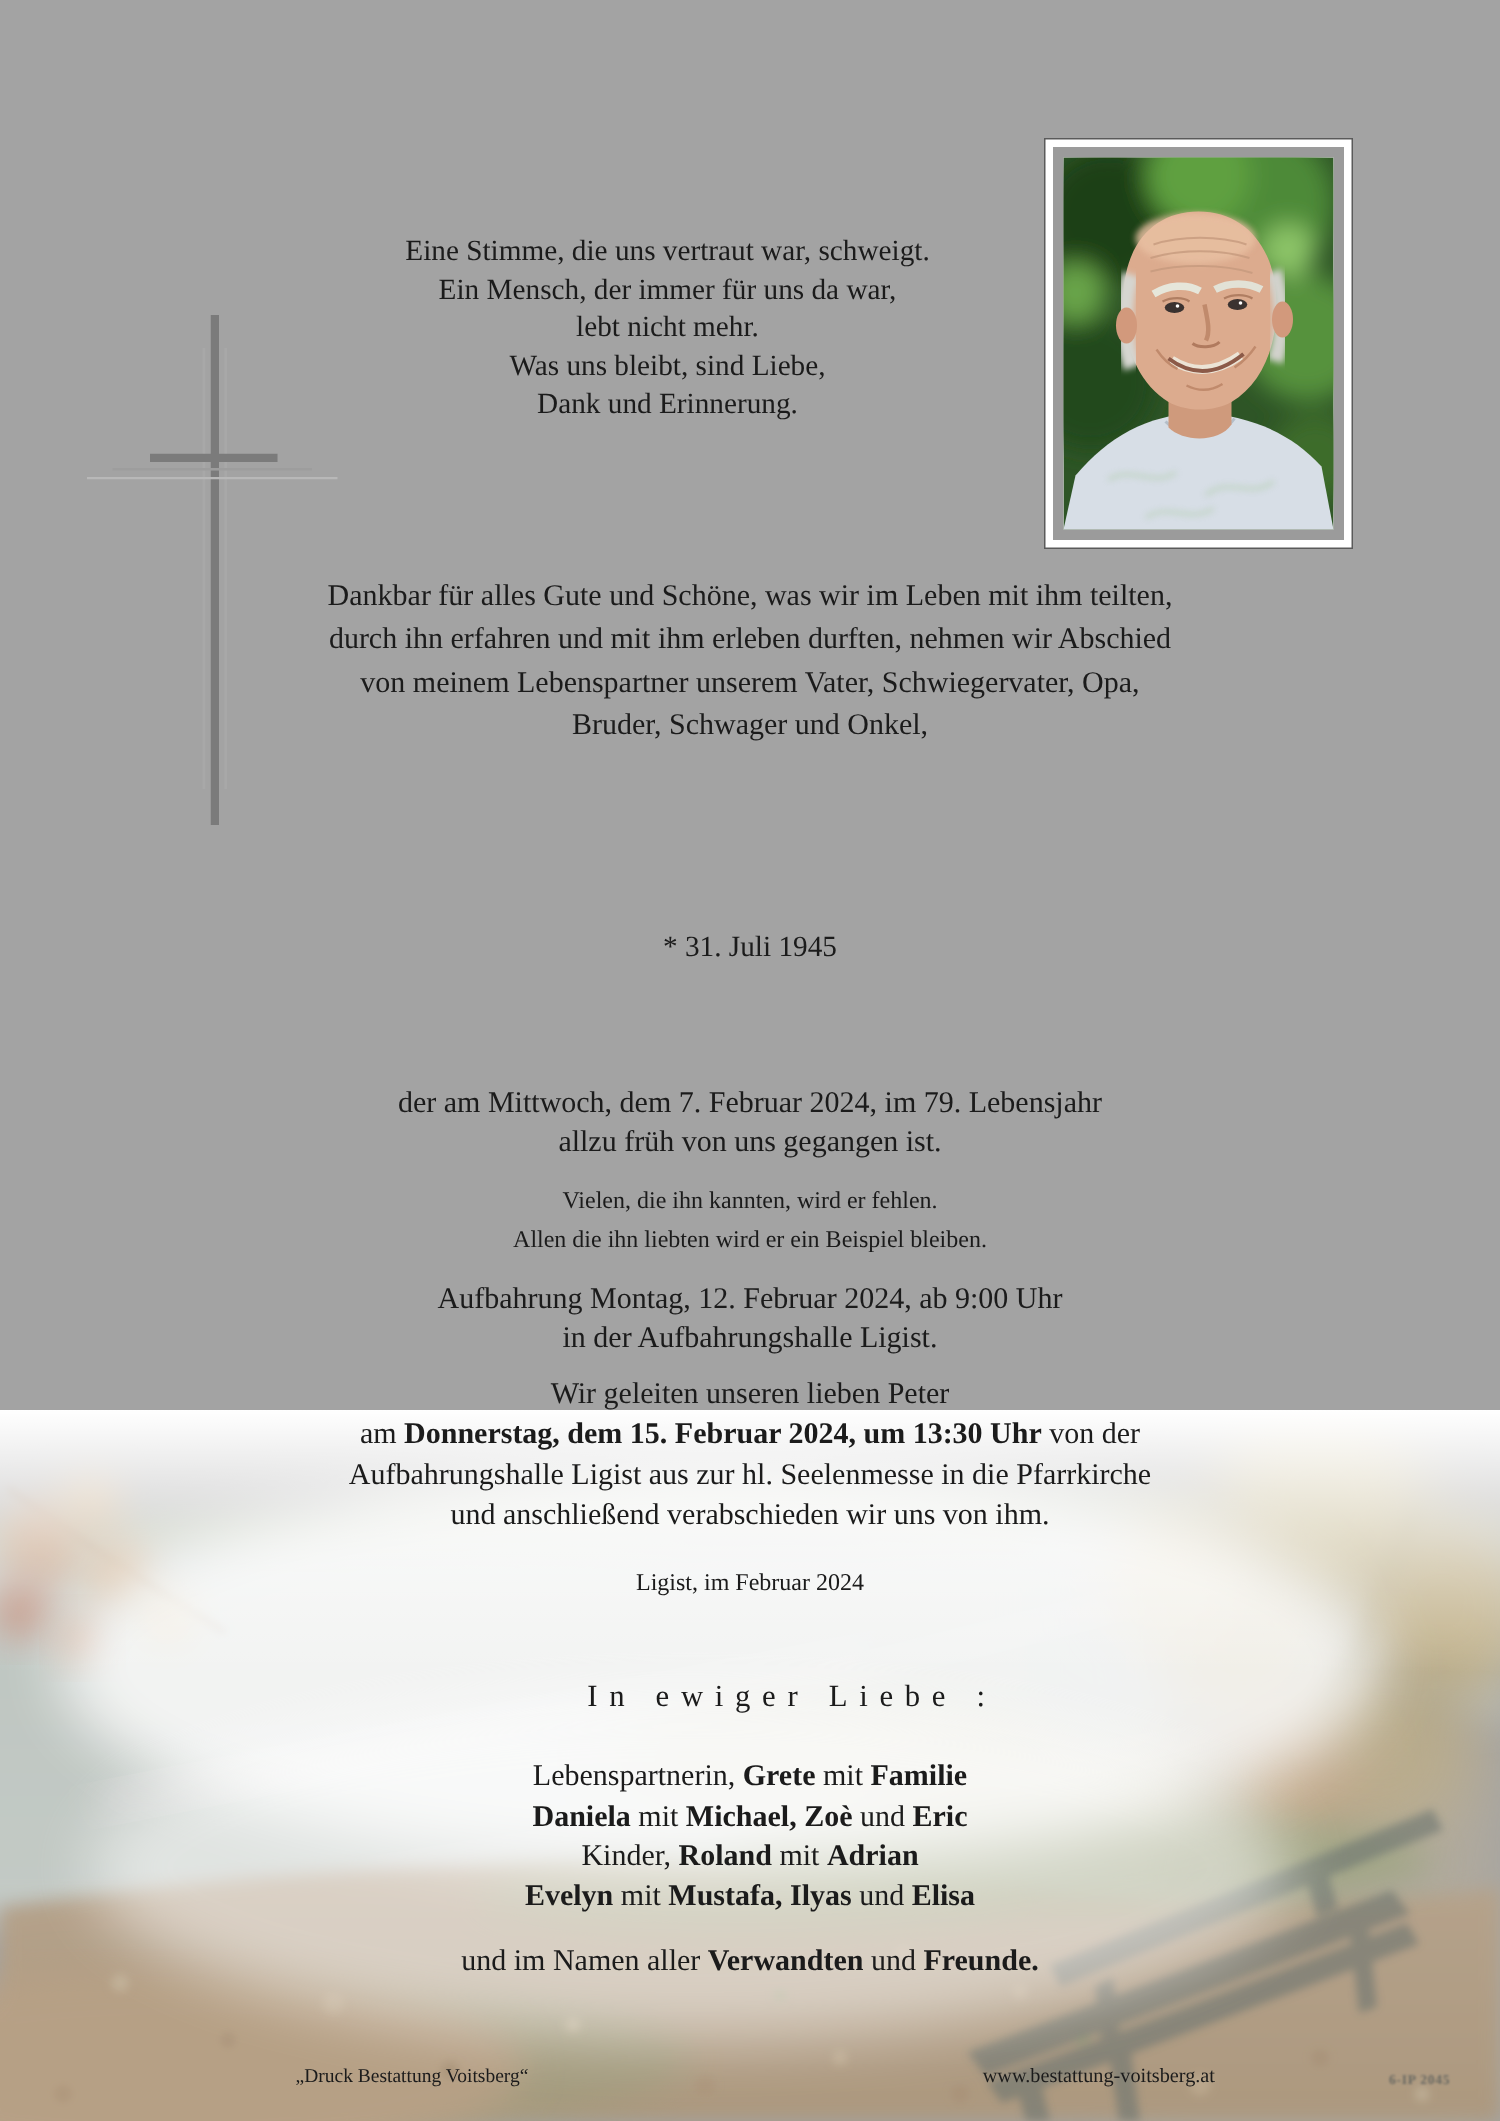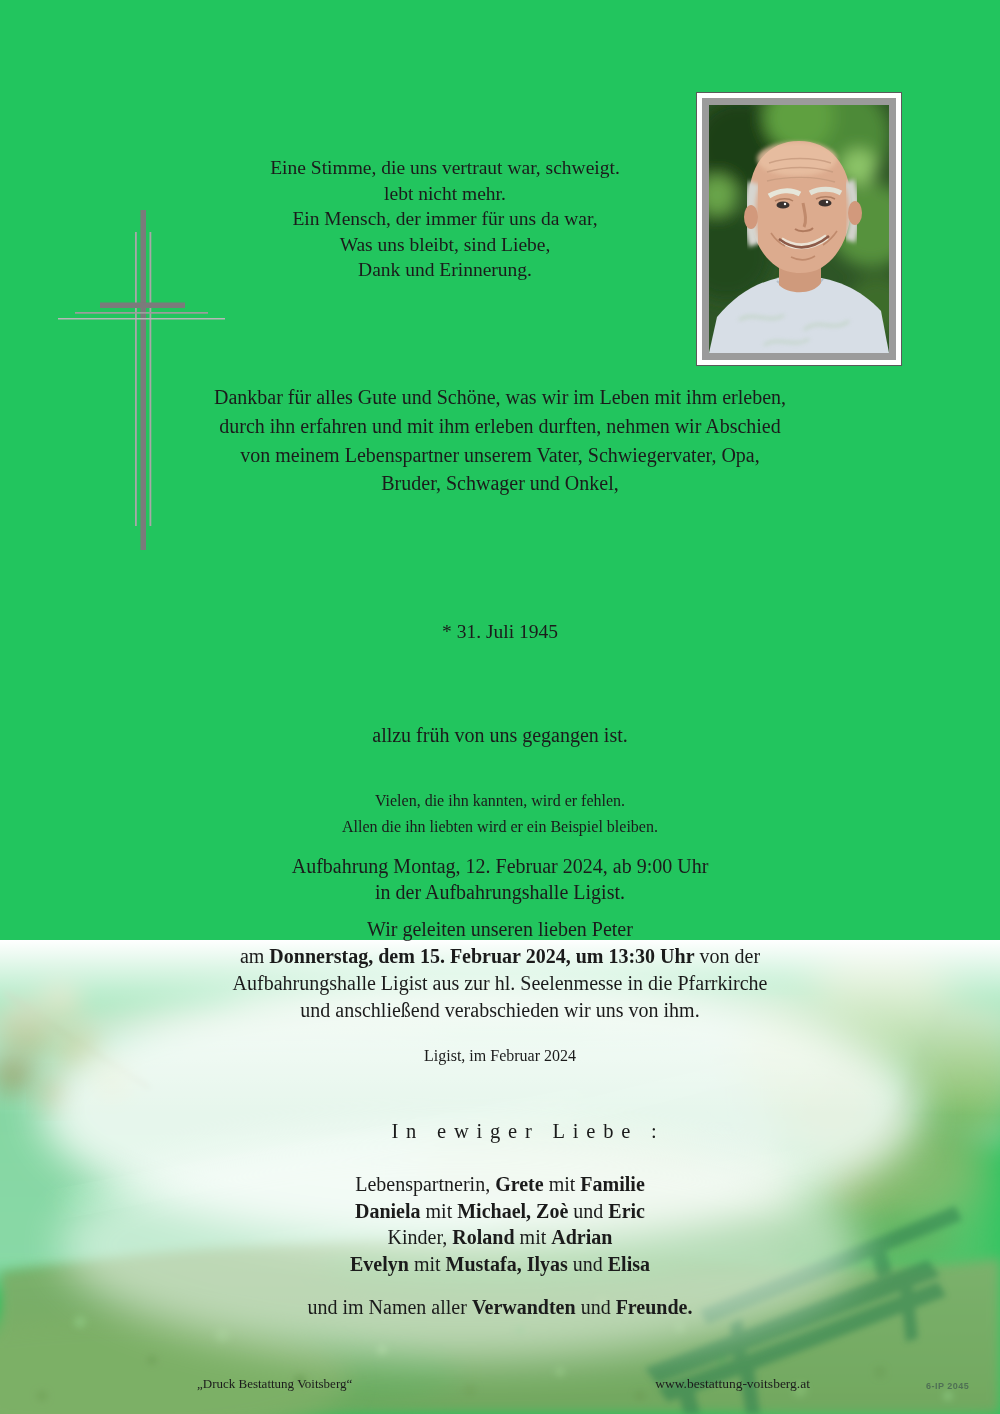--- a/index.html
+++ b/index.html
@@ -1,17 +1,17 @@
 <!DOCTYPE html>
 <html><head>
 <meta charset="utf-8">
 <style>
   html,body{margin:0;padding:0;background:#ffffff;}
   .page{
-    position:relative;width:1000px;height:1414px;margin:0 auto;background:#22c55e;
+    position:relative;width:1000px;height:1414px;margin:0 auto;background:#a3a3a3;
     overflow:hidden;font-family:"Liberation Serif","DejaVu Serif",serif;color:#1b1b1b;
   }
   svg{display:block;}
   .scene{position:absolute;left:0;top:940px;width:1000px;height:474px;pointer-events:none;}
   .cross{position:absolute;left:55px;top:202px;width:180px;height:352px;}
   .photo-frame{
     position:absolute;left:696px;top:92px;width:206px;height:274px;box-sizing:border-box;
     background:#ffffff;border:1px solid #5a5a5a;padding:5px;
   }
   .photo-mat{box-sizing:border-box;width:194px;height:262px;border:7px solid #9b9b9b;}
@@ -28,21 +28,21 @@
   .aufbahrung{left:100px;top:853px;width:800px;font-size:20px;line-height:26px;}
   .procession{left:100px;top:916px;width:800px;font-size:20px;line-height:27px;}
   .placedate{left:0;top:1047px;width:1000px;font-size:16px;}
   .closing{left:0;top:1120px;width:1000px;font-size:20.5px;letter-spacing:.38em;margin-left:28px;}
   .family{left:100px;top:1171px;width:800px;font-size:20px;line-height:26.6px;}
   .final{left:100px;top:1296px;width:800px;font-size:20px;}
   .footer-left{position:absolute;left:197px;top:1376px;font-size:13px;}
   .footer-right{position:absolute;left:648px;top:1376px;width:162px;text-align:right;font-size:13.5px;}
   .print-code{
     position:absolute;left:926px;top:1381px;font-size:9px;font-weight:bold;
-    font-family:Liberation Sans, sans-serif;color:#31414a;opacity:.55;filter:blur(.7px);letter-spacing:.5px;
+    font-family:Liberation Serif, serif;color:#31414a;opacity:.55;filter:blur(.7px);letter-spacing:.5px;
   }
 </style>
 </head>
 <body>
 
 <div class="page">
 
   <svg class="scene" viewBox="0 0 1000 474" preserveAspectRatio="none" aria-hidden="true">
     <defs>
       <filter id="b6" x="-40%" y="-40%" width="180%" height="180%">
@@ -219,33 +219,34 @@
         <path d="M70,134 Q94,152 120,131" stroke="#8c5a48" stroke-width="2.6" fill="none"></path>
         <path d="M62,128 C66,134 70,138 76,141 M128,126 C124,132 120,136 114,140" stroke="#c08a6c" stroke-width="1.6" fill="none"></path>
 
         <path d="M82,152 C90,156 98,156 106,151" stroke="#c08a6c" stroke-width="1.6" fill="none"></path>
       </svg>
     </div>
   </div>
 
   <div class="tb poem">
       <div class="ln">Eine Stimme, die uns vertraut war, schweigt.</div>
+      <div class="ln">Ein Mensch, der immer für uns da war,</div>
       <div class="ln">lebt nicht mehr.</div>
-      <div class="ln">Ein Mensch, der immer für uns da war,</div>
       <div class="ln">Was uns bleibt, sind Liebe,</div>
       <div class="ln">Dank und Erinnerung.</div>
     </div>
   <div class="tb intro">
-      <div class="ln">Dankbar für alles Gute und Schöne, was wir im Leben mit ihm erleben,</div>
+      <div class="ln">Dankbar für alles Gute und Schöne, was wir im Leben mit ihm teilten,</div>
       <div class="ln">durch ihn erfahren und mit ihm erleben durften, nehmen wir Abschied</div>
       <div class="ln">von meinem Lebenspartner unserem Vater, Schwiegervater, Opa,</div>
       <div class="ln">Bruder, Schwager und Onkel,</div>
     </div>
   <div class="tb birth">* 31. Juli 1945</div>
   <div class="tb death">
+      <div class="ln">der am Mittwoch, dem 7. Februar 2024, im 79. Lebensjahr</div>
       <div class="ln">allzu früh von uns gegangen ist.</div>
     </div>
   <div class="tb remember">
       <div class="ln">Vielen, die ihn kannten, wird er fehlen.</div>
       <div class="ln">Allen die ihn liebten wird er ein Beispiel bleiben.</div>
     </div>
   <div class="tb aufbahrung">
       <div class="ln">Aufbahrung Montag, 12. Februar 2024, ab 9:00 Uhr</div>
       <div class="ln">in der Aufbahrungshalle Ligist.</div>
     </div>

